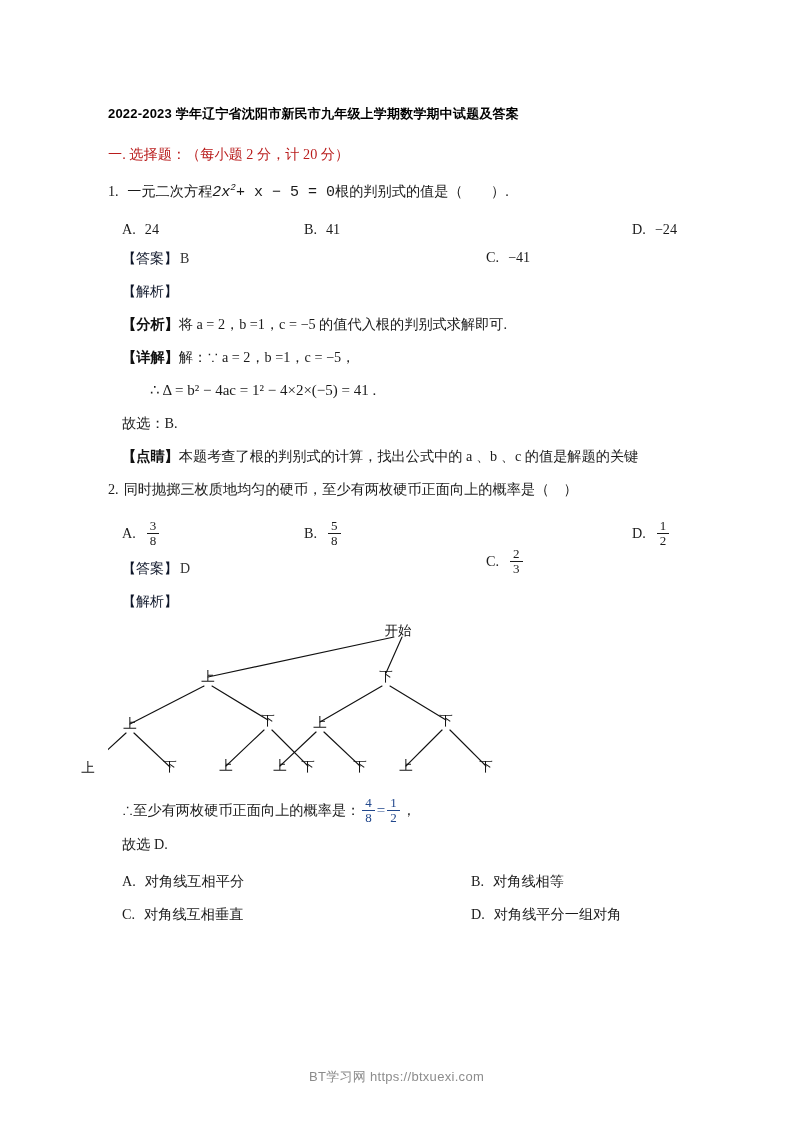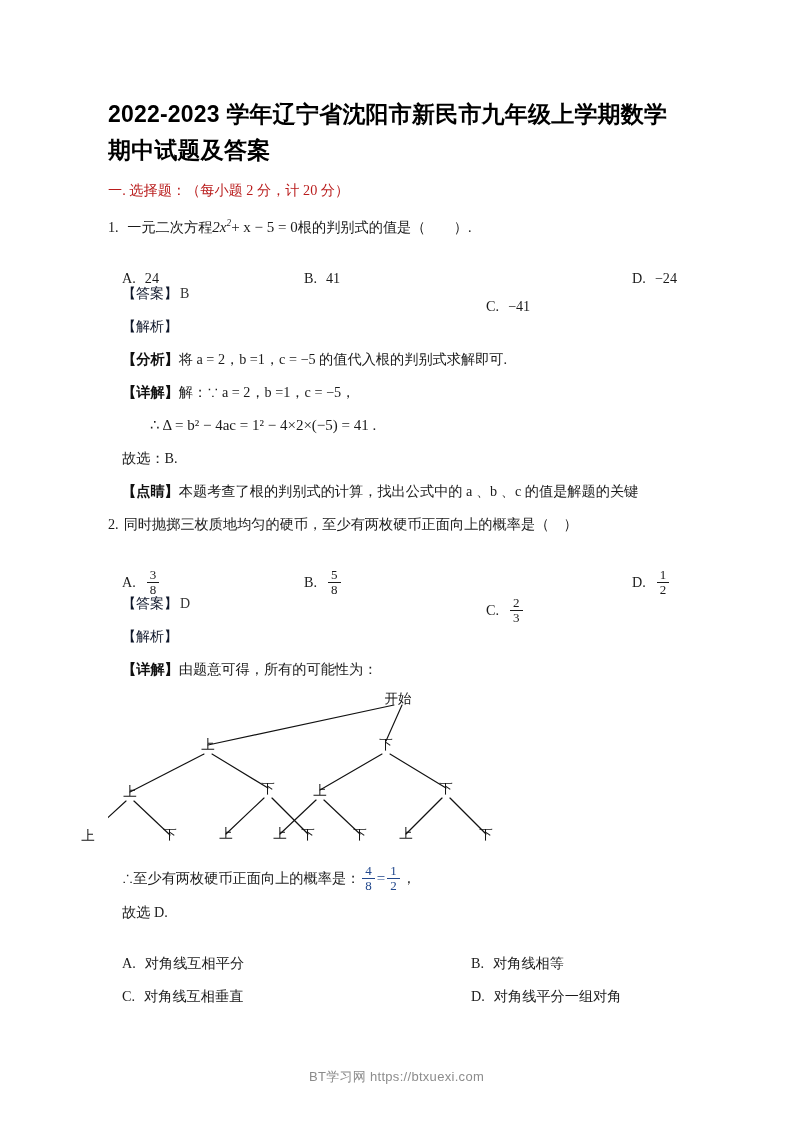--- a/index.html
+++ b/index.html
@@ -26,21 +26,21 @@
     position: absolute;
     left: 108px;
     top: 96px;
     width: 580px;
   }
 
   
   .doc-title {
     font-family: "Liberation Sans", "DejaVu Sans", sans-serif;
     font-weight: bold;
-    font-size: 23px;
+    font-size: 13px;
     line-height: 36px;
     letter-spacing: 0.2px;
     color: #000;
     margin: 0 0 6px 0;
     width: 570px;
   }
 
   
   .para {
     font-size: 14.2px;
@@ -76,21 +76,21 @@
     margin-left: 2px;
   }
   .lbl {
     font-weight: bold;
     color: #111;
     font-size: 14.2px;
   }
 
   
   .math {
-    font-family: Liberation Serif, serif;
+    font-family: Liberation Mono, monospace;
     font-style: italic;
     font-size: 15px;
     margin-top: 15px;
   }
   .math .op, .math .num {
     font-style: normal;
   }
   .mathblock {
     font-size: 15px;
     font-style: normal;
@@ -105,21 +105,21 @@
   
   .opts {
     position: relative;
     height: 33px;
     font-size: 14.2px;
     line-height: 33px;
   }
   .opts.tall { height: 46px; line-height: 46px; }
   .opt {
     position: absolute;
-    top: 18px;
+    top: 4px;
     white-space: nowrap;
     color: #1a1a1a;
   }
   .opt .k {
     font-family: "Liberation Serif", serif;
     margin-right: 9px;
   }
   .opt .v { font-size: 14.2px; }
   .o1 { left: 14px; }
   .o2 { left: 196px; }
@@ -253,23 +253,20 @@
     </div>
 
     <div class="para indent1">
       <span class="tag">【答案】</span><span class="ans-val">D</span>
     </div>
 
     <div class="para indent1">
       <span class="tag">【解析】</span>
     </div>
 
-    <div class="para indent1">
-      <span class="lbl">【详解】</span><span>由题意可得，所有的可能性为：</span>
-    </div>
 
     <div class="tree-wrap">
       <svg width="580" height="172" viewBox="0 0 580 172">
         <g stroke="#111111" stroke-width="1.15" fill="none" stroke-linecap="round">
 
           <line x1="286" y1="17" x2="100" y2="57"></line>
           <line x1="294" y1="17" x2="278" y2="53"></line>
 
           <line x1="96" y1="66" x2="22" y2="104"></line>
           <line x1="104" y1="66" x2="160" y2="100"></line>

